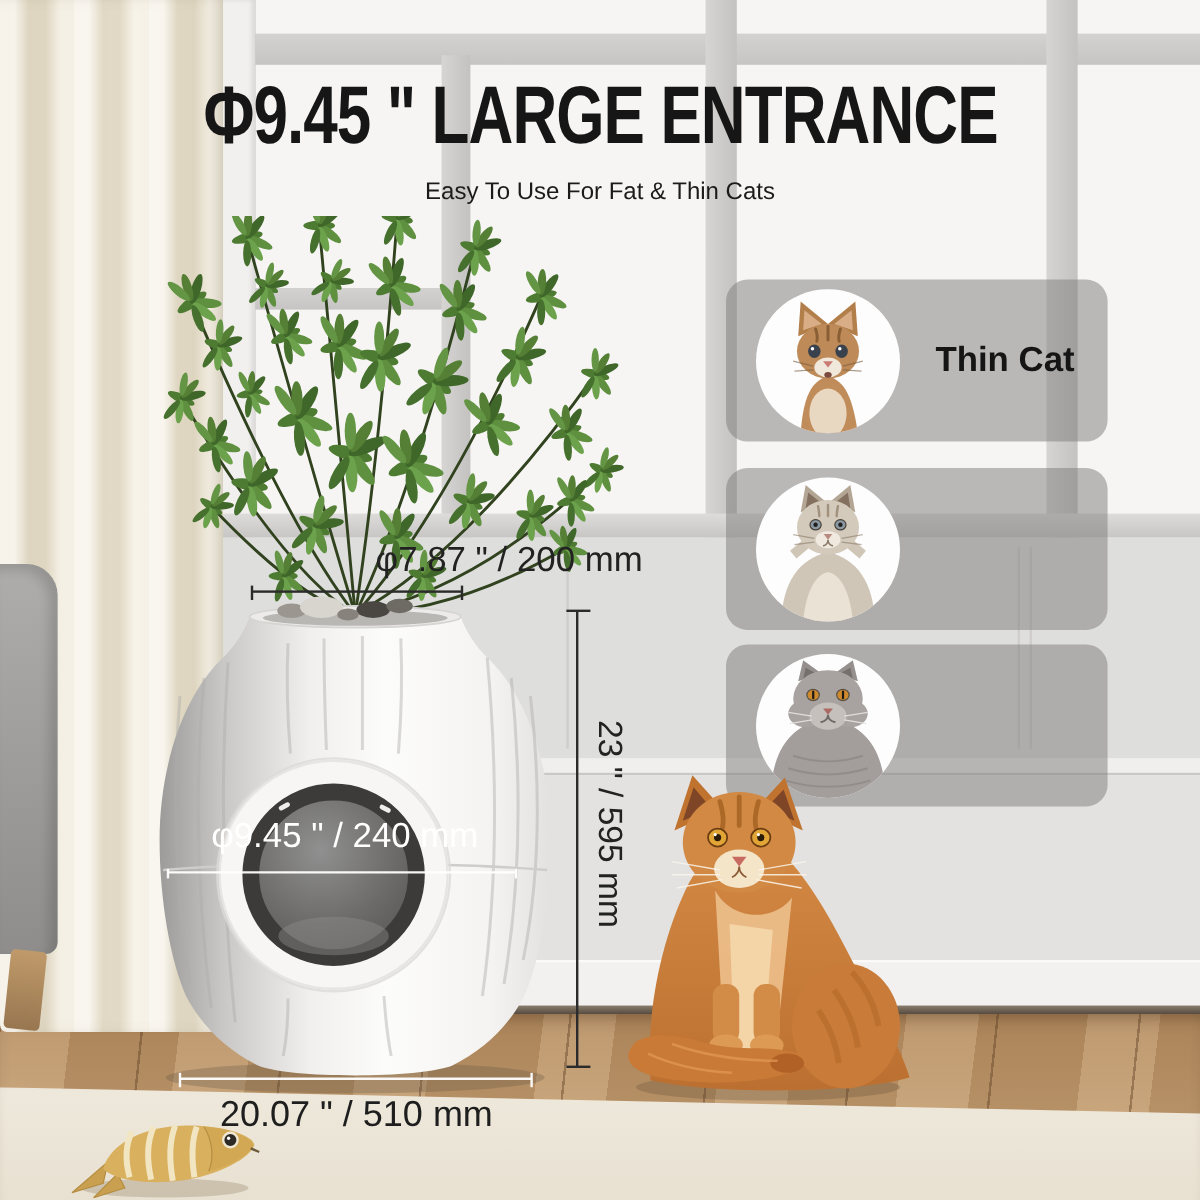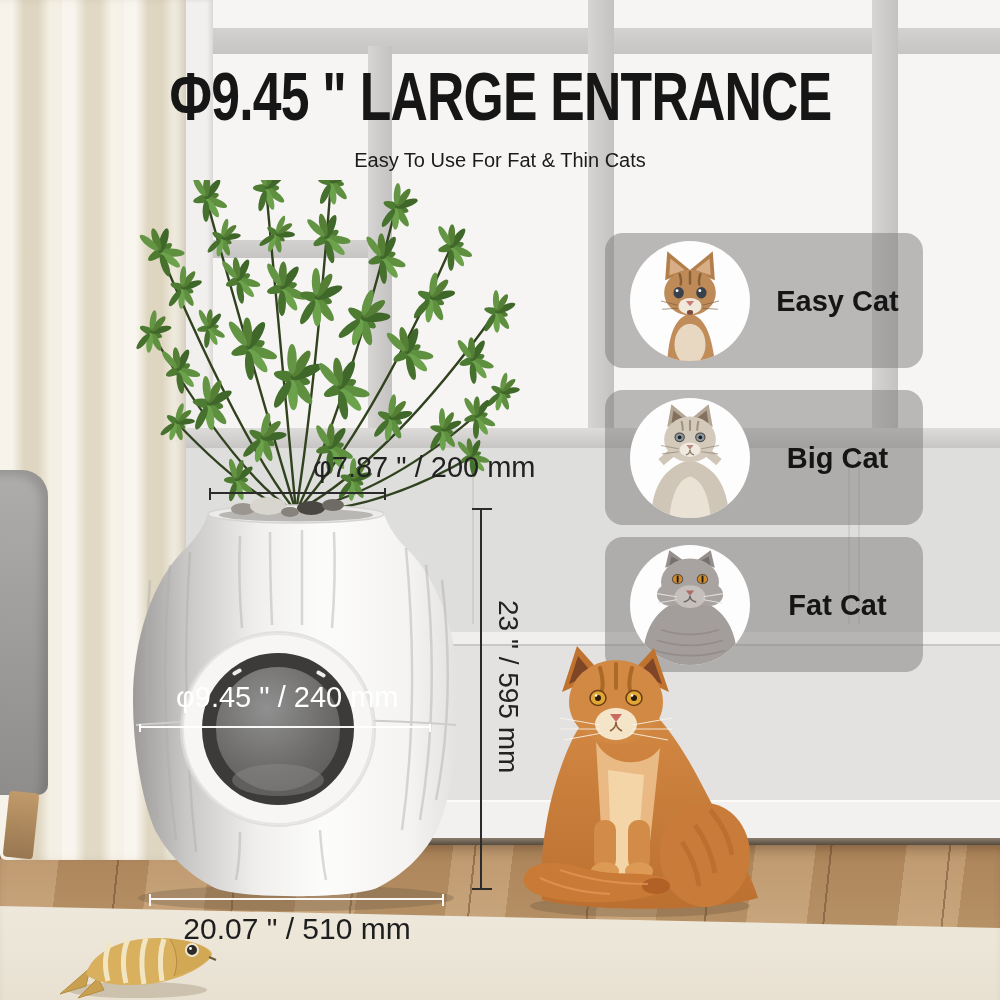--- a/index.html
+++ b/index.html
@@ -261,21 +261,21 @@
         <path d="M54,58 L62,58 L58,63 Z" fill="#c97b74"></path>
         <ellipse cx="58" cy="69" rx="3" ry="2.4" fill="#7c4a3e"></ellipse>
         <g stroke="rgba(120,90,60,.6)" stroke-width="1" fill="none">
           <path d="M46,62 L30,58"></path>
             <path d="M46,65 L31,66"></path>
             <path d="M70,62 L86,58"></path>
             <path d="M70,65 L85,66"></path>
         </g>
       </svg>
     </div>
-    <div class="card-label">Easy Cat</div>
+    <div class="card-label">Thin Cat</div>
   </div>
 
   <div class="abs size-card" style="top:390px">
     <div class="card-circle">
       <svg width="120" height="120" viewBox="0 0 116 116">
         <path d="M36,28 L40,6 L57,20 Z" fill="#b4a694"></path>
           <path d="M40,25 L42,12 L52,20 Z" fill="#83705f"></path>
         <path d="M80,28 L76,6 L59,20 Z" fill="#b4a694"></path>
           <path d="M76,25 L74,12 L64,20 Z" fill="#83705f"></path>
         <path d="M20,116 C22,84 34,66 58,60 C82,66 94,84 96,116 Z" fill="#cfc6b8"></path>
@@ -295,21 +295,20 @@
         <path d="M54.5,45.5 L61.5,45.5 L58,50 Z" fill="#b98a80"></path>
         <path d="M58,50 q0,4 -4,5 M58,50 q0,4 4,5" stroke="#8b7b6a" stroke-width="1.3" fill="none"></path>
         <g stroke="rgba(130,115,95,.55)" stroke-width="1" fill="none">
           <path d="M47,49 L30,46"></path>
             <path d="M47,52 L31,54"></path>
             <path d="M69,49 L86,46"></path>
             <path d="M69,52 L85,54"></path>
         </g>
       </svg>
     </div>
-    <div class="card-label">Big Cat</div>
   </div>
 
   <div class="abs size-card" style="top:537px">
     <div class="card-circle">
       <svg width="120" height="120" viewBox="0 0 116 116">
         <path d="M34,22 L38,5 L53,16 Z" fill="#958f8d"></path>
           <path d="M38,20 L40,11 L49,16 Z" fill="#756f6d"></path>
         <path d="M82,22 L78,5 L63,16 Z" fill="#958f8d"></path>
           <path d="M78,20 L76,11 L67,16 Z" fill="#756f6d"></path>
         <path d="M12,116 C12,78 28,56 58,52 C88,56 104,78 104,116 Z" fill="#a39d9b"></path>
@@ -329,21 +328,20 @@
         <path d="M54,44 L62,44 L58,49 Z" fill="#ad6a64"></path>
         <path d="M58,49 q0,5 -6,6 M58,49 q0,5 6,6" stroke="#6e6866" stroke-width="1.5" fill="none"></path>
         <g stroke="rgba(230,228,225,.9)" stroke-width="1" fill="none">
           <path d="M45,50 L26,47"></path>
             <path d="M45,53 L27,56"></path>
             <path d="M71,50 L90,47"></path>
             <path d="M71,53 L89,56"></path>
         </g>
       </svg>
     </div>
-    <div class="card-label">Fat Cat</div>
   </div>
 
   <svg class="abs" style="left:510px;top:630px" width="270" height="290" viewBox="0 0 270 290">
     <defs>
       <linearGradient id="catBody" x1="0" y1="0" x2="0" y2="1">
         <stop offset="0" stop-color="#d48a44"></stop>
           <stop offset="1" stop-color="#bb7031"></stop>
       </linearGradient>
     </defs>
     <ellipse cx="130" cy="276" rx="110" ry="11" fill="rgba(95,75,55,.28)"></ellipse>

